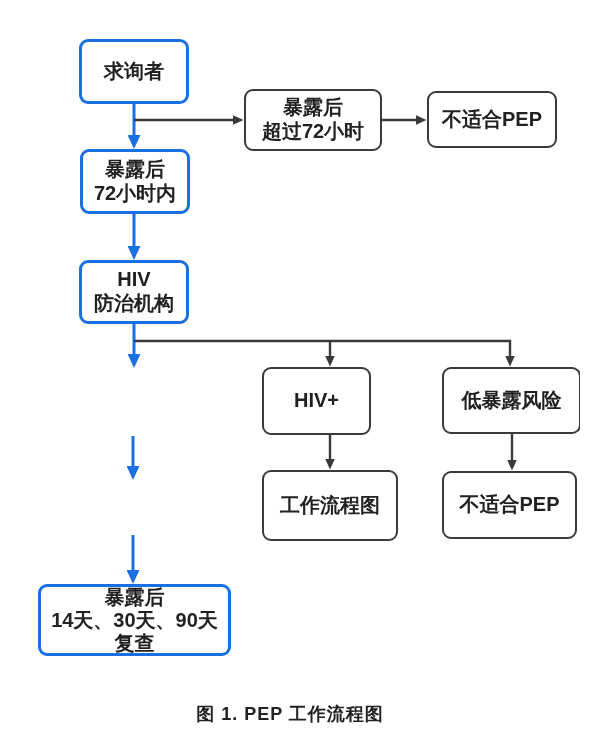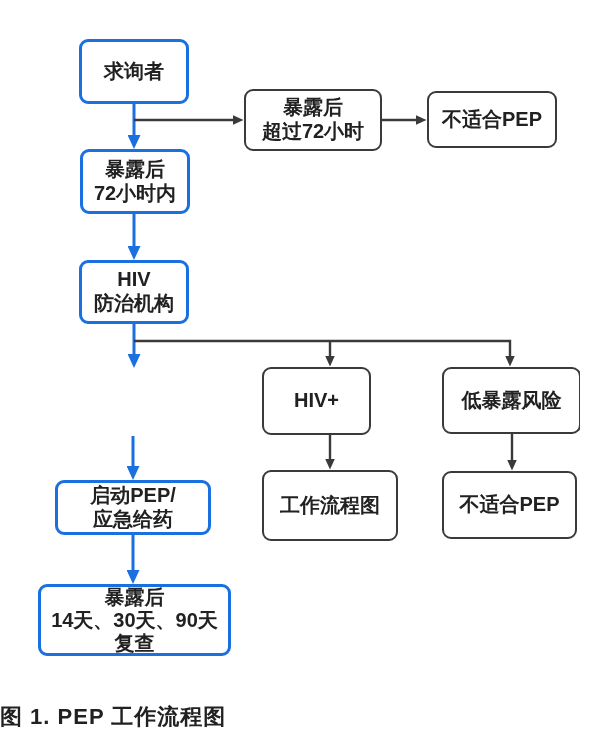--- a/index.html
+++ b/index.html
@@ -32,23 +32,23 @@
     font-weight:bold;
     font-size:20px;
     line-height:1.18;
   }
   .node span{white-space:pre-line;display:block;}
   .node.blue{border:3px solid var(--blue);}
   .node.dark{border:2px solid var(--dark);}
   .caption{
     position:absolute;
     left:0;right:0;top:702px;
-    text-align:left;
+    text-align:center;
     color:var(--text);
-    font-size:22px;
+    font-size:18px;
     font-weight:600;
     letter-spacing:1px;
   }
 </style>
 </head>
 <body>
 
 <div class="canvas">
 
   <svg class="edges" viewBox="0 0 615 747">
@@ -100,24 +100,20 @@
 
 
   <div class="node dark" style="left:262px;top:367px;width:109px;height:68px">
     <span>HIV+</span>
   </div>
 
   <div class="node dark" style="left:442px;top:367px;width:139px;height:67px">
     <span>低暴露风险</span>
   </div>
 
-  <div class="node blue" style="left:55px;top:480px;width:156px;height:55px">
-    <span>启动PEP/
-应急给药</span>
-  </div>
 
   <div class="node dark" style="left:262px;top:470px;width:136px;height:71px">
     <span>工作流程图</span>
   </div>
 
   <div class="node dark" style="left:442px;top:471px;width:135px;height:68px">
     <span>不适合PEP</span>
   </div>
 
   <div class="node blue" style="left:38px;top:584px;width:193px;height:72px;line-height:1.15">

